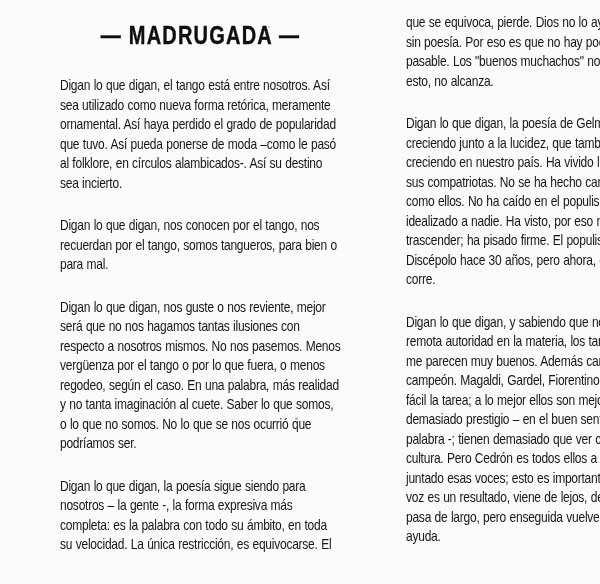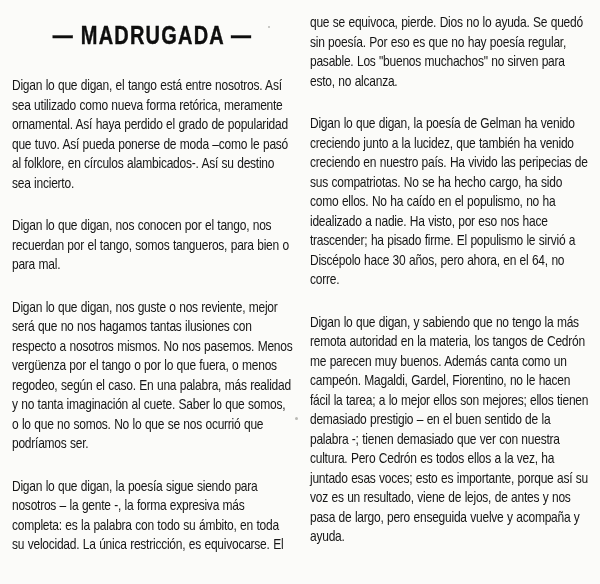--- a/index.html
+++ b/index.html
@@ -20,20 +20,21 @@
     display: flex;
     padding: 12px 8px 0 12px;
     gap: 17px;
     width: 600px;
     height: 584px;
   }
   .column {
     width: 281px;
     flex: 0 0 281px;
     overflow: visible;
+    margin-left: 48px;
   }
   
   .condensed {
     transform: scaleX(0.8);
     transform-origin: 0 0;
     width: 125%;
   }
   .article-title {
     font-size: 25px;
     font-weight: bold;

